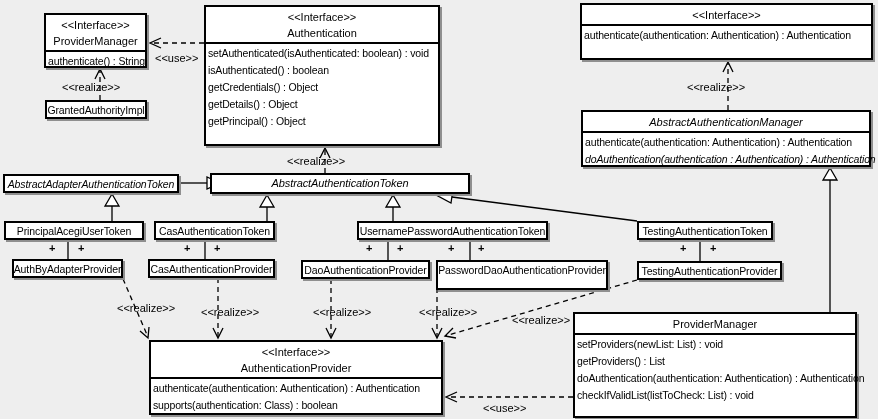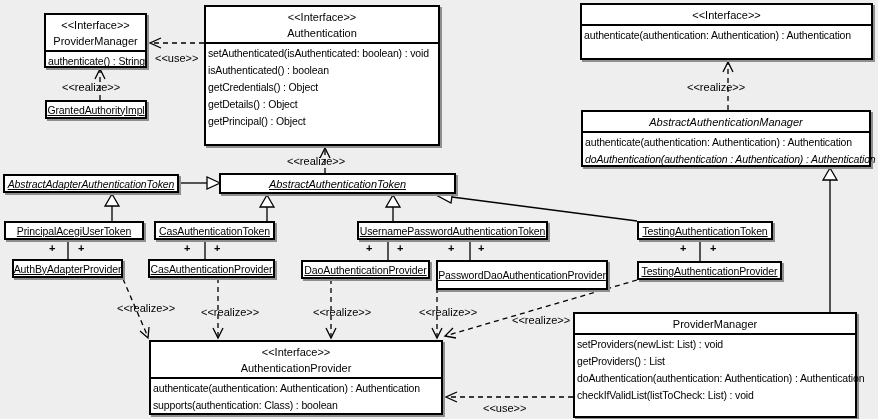--- a/index.html
+++ b/index.html
@@ -12,21 +12,21 @@
     position:absolute;background:#ffffff;border:2px solid #000;
     box-shadow:2px 2px 0 #8f8f8f;z-index:2;box-sizing:border-box;
   }
   .uml-box .title{border-bottom:2px solid #000;text-align:center;padding:2px 2px 1px 2px;}
   .stereo{font-size:11px;line-height:16px;white-space:nowrap;}
   .cls-name{font-size:11px;line-height:16px;white-space:nowrap;}
   .abstract{font-style:italic;}
   .methods{padding:1px 0 1px 1px;}
   .method{font-size:10.5px;letter-spacing:-0.15px;line-height:17px;padding-left:1px;white-space:nowrap;}
   .method.abstract{}
-  .one-row{display:flex;align-items:center;justify-content:center;text-decoration:underline;}
+  .one-row{display:flex;align-items:flex-start;justify-content:center;}
   .one-row .cls-name{font-size:10.5px;letter-spacing:-0.1px;}
   .rel-label{
     position:absolute;z-index:3;font-size:11px;line-height:12px;white-space:nowrap;
   }
   .plus{
     position:absolute;z-index:3;font-size:11px;line-height:11px;font-weight:bold;
   }
 </style>
 </head>
 <body>
@@ -125,21 +125,21 @@
     <div class="methods">
       <div class="method">authenticate(authentication: Authentication) : Authentication</div>
       <div class="method abstract">doAuthentication(authentication : Authentication) : Authentication</div>
     </div>
   </div>
 
   <div class="uml-box one-row" style="left:3px;top:174px;width:176px;height:19px">
     <div class="cls-name abstract">AbstractAdapterAuthenticationToken</div>
   </div>
 
-  <div class="uml-box one-row" style="left:219px;top:173px;width:237px;height:21px">
+  <div class="uml-box one-row" style="left:210px;top:173px;width:260px;height:21px">
     <div class="cls-name abstract" style="font-size:11px">AbstractAuthenticationToken</div>
   </div>
 
   <div class="uml-box one-row" style="left:4px;top:221px;width:140px;height:19px">
     <div class="cls-name">PrincipalAcegiUserToken</div>
   </div>
   <div class="uml-box one-row" style="left:154px;top:221px;width:121px;height:19px">
     <div class="cls-name">CasAuthenticationToken</div>
   </div>
   <div class="uml-box one-row" style="left:357px;top:221px;width:191px;height:19px">

